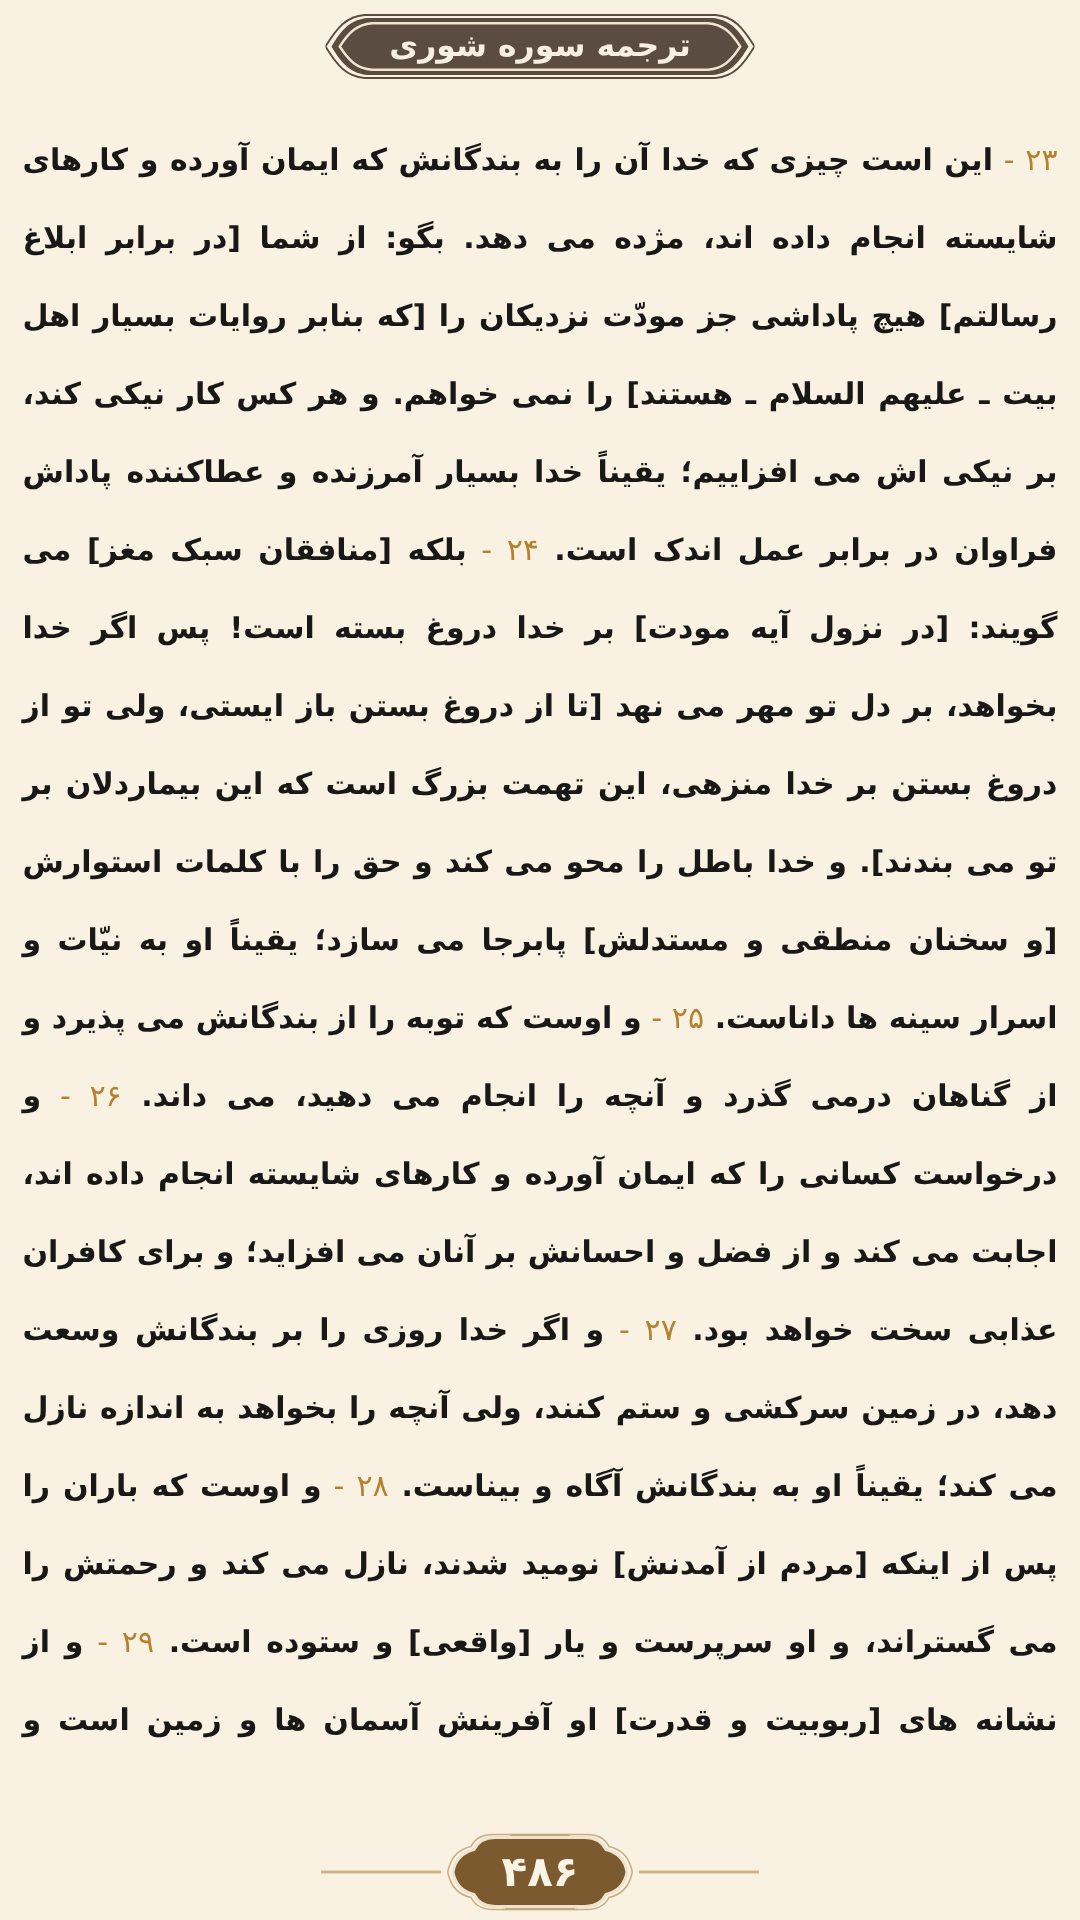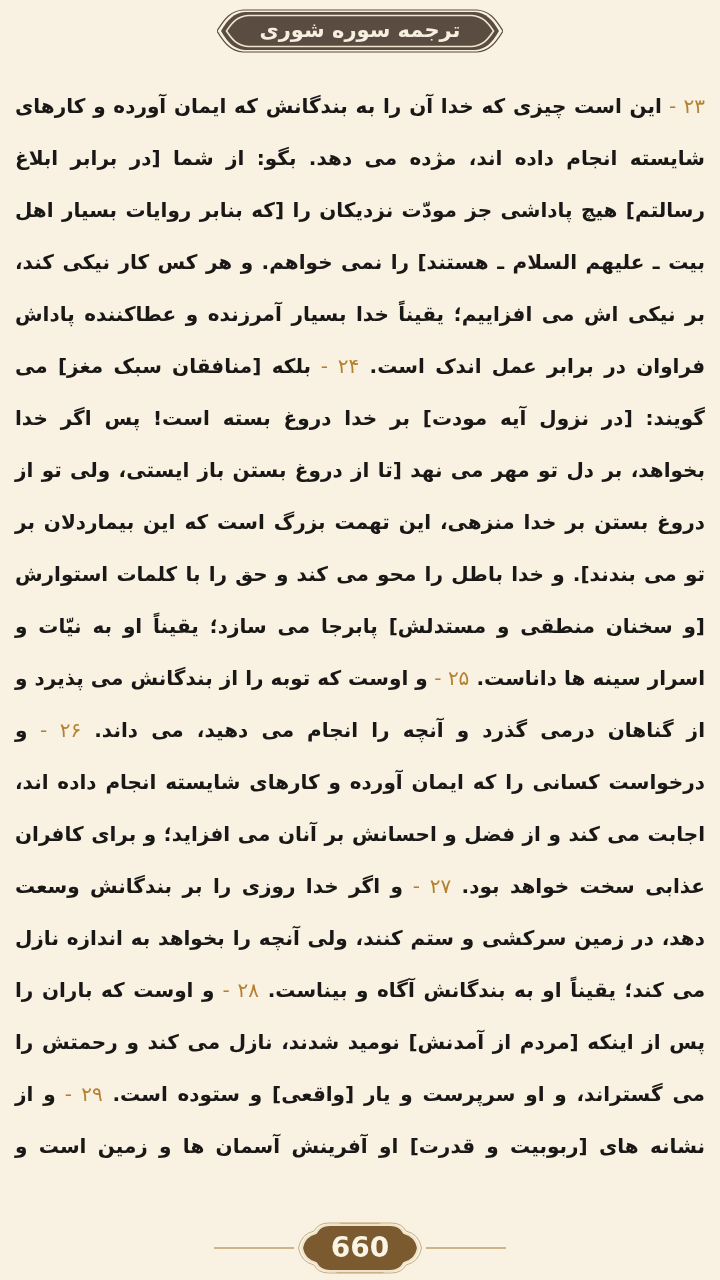--- a/index.html
+++ b/index.html
@@ -146,16 +146,16 @@
   <div class="page-badge">
     <svg viewBox="0 0 128 54" aria-hidden="true">
 
       <rect x="44" y="2" width="40" height="8" fill="#7a5a2e" stroke="#e8dcc2" stroke-width="1.4"></rect>
       <rect x="40" y="44" width="48" height="8" fill="#7a5a2e" stroke="#e8dcc2" stroke-width="1.4"></rect>
 
       <path d="M 33 2 H 95 Q 106 2 110 10 Q 123 13 125.5 27 Q 123 41 110 44 Q 106 52 95 52 H 33 Q 22 52 18 44 Q 5 41 2.5 27 Q 5 13 18 10 Q 22 2 33 2 Z" fill="none" stroke="#c7ae83" stroke-width="1"></path>
 
       <path d="M 34 4 H 94 Q 104 4 108 12 Q 120 15 122 27 Q 120 39 108 42 Q 104 50 94 50 H 34 Q 24 50 20 42 Q 8 39 6 27 Q 8 15 20 12 Q 24 4 34 4 Z" fill="#7a5a2e" stroke="#efe4cb" stroke-width="2"></path>
     </svg>
-    <span class="badge-label">660</span>
+    <span class="badge-label">۴۸۶</span>
   </div>
   <div class="footer-rule"></div>
 </div>
 
 </body></html>

